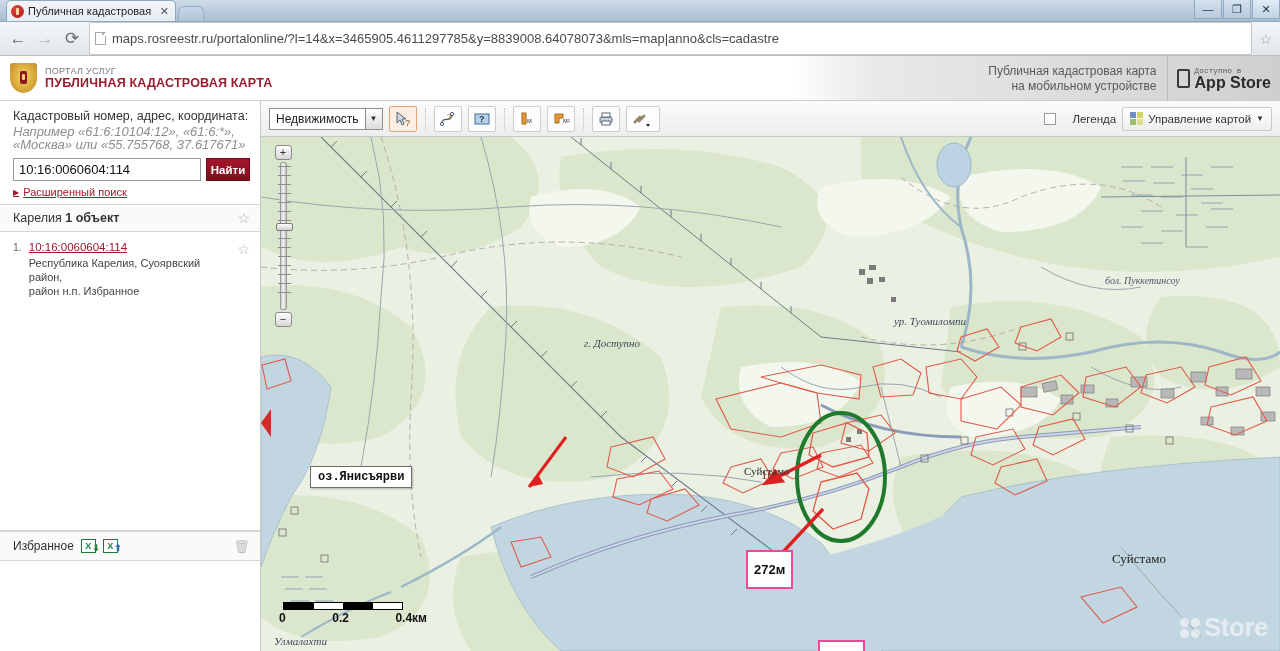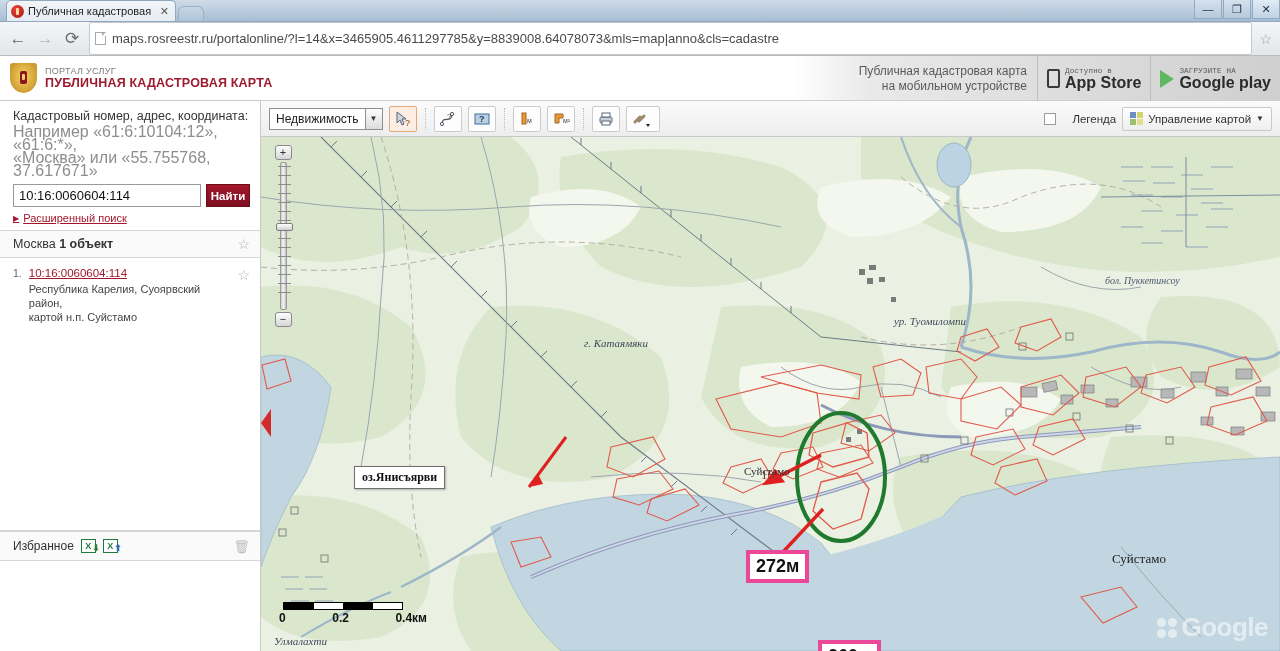--- a/index.html
+++ b/index.html
@@ -174,21 +174,21 @@
   
   .sidebar {
     width: 261px;
     flex: 0 0 261px;
     border-right: 1px solid #c9c9c9;
     display: flex; flex-direction: column;
     background: #fff;
   }
   .search-block { padding: 8px 10px 6px 13px; }
   .search-title { font-size: 12.5px; color: #333; margin-bottom: 2px; }
-  .search-hint { font-size: 16px; color: #8d8d8d; line-height: 13px; }
+  .search-hint { font-size: 13px; color: #8d8d8d; line-height: 13px; font-style: italic; }
   .search-row { display: flex; margin-top: 7px; gap: 5px; }
   .search-input {
     flex: 1 1 auto; height: 23px;
     border: 1px solid #9a9a9a;
     font-size: 13px; color: #111;
     padding: 0 5px;
     font-family: "Liberation Sans", sans-serif;
   }
   .find-btn {
     width: 57px; height: 23px;
@@ -333,29 +333,28 @@
     font-family: "Liberation Serif", serif;
     white-space: nowrap; pointer-events: none;
   }
   .mlabel.italic { font-style: italic; }
 
   .callout {
     position: absolute; z-index: 18;
     background: #fff; border: 1px solid #6d6d6d;
     font-size: 12px; font-weight: bold; color: #111;
     padding: 3px 7px; white-space: nowrap;
-    font-family: Liberation Serif, serif;
+    font-family: Liberation Mono, monospace;
     box-shadow: 1px 1px 2px rgba(0,0,0,.25);
-    margin-left: 44px;
   }
   .dist-callout {
     position: absolute; z-index: 18;
-    background: #fff; border: 4px solid #ec4899;
-    font-size: 18px; font-weight: bold; color: #111;
-    padding: 2px 6px; white-space: nowrap;
+    background: #fff; border: 2px solid #ec4899;
+    font-size: 13px; font-weight: bold; color: #111;
+    padding: 10px 6px; white-space: nowrap;
     font-family: "Liberation Sans", sans-serif;
   }
   .scalebar {
     position: absolute; left: 22px; bottom: 26px; z-index: 16;
   }
   .scalebar .bar { display: flex; border: 1px solid #000; height: 8px; width: 120px; }
   .scalebar .bar i { flex: 1 1 25%; }
   .scalebar .bar i:nth-child(odd) { background: #000; }
   .scalebar .bar i:nth-child(even) { background: #fff; }
   .scalebar .ticks {
@@ -420,27 +419,20 @@
       <div>Публичная кадастровая карта</div>
       <div>на мобильном устройстве</div>
     </div>
     <div class="store-badge">
       <span class="phone-glyph"></span>
       <span>
         <span class="store-sub">Доступно в</span>
         <span class="store-main">App Store</span>
       </span>
     </div>
-    <div class="store-badge">
-      <span class="play-glyph"></span>
-      <span>
-        <span class="store-sub">ЗАГРУЗИТЕ НА</span>
-        <span class="store-main">Google play</span>
-      </span>
-    </div>
   </div>
 </div>
 
 <div class="main">
 
   <div class="sidebar">
     <div class="search-block">
       <div class="search-title">Кадастровый номер, адрес, координата:</div>
       <div class="search-hint">
         <div>Например «61:6:10104:12», «61:6:*»,</div>
@@ -451,32 +443,32 @@
         <button class="find-btn">Найти</button>
       </div>
       <div class="adv-search">
         <span class="adv-tri">▶</span>
         <span>Расширенный поиск</span>
       </div>
     </div>
 
     <div class="results-head">
       <div class="results-head-label">
-        <span>Москва </span><b>1 объект</b>
+        <span>Карелия </span><b>1 объект</b>
       </div>
       <span class="star-outline">☆</span>
     </div>
 
     <div class="result-item">
       <span class="result-num">1.</span>
       <div class="result-body">
         <span class="result-link">10:16:0060604:114</span>
         <div class="result-addr">
           <div>Республика Карелия, Суоярвский район,</div>
-          <div>картой н.п. Суйстамо</div>
+          <div>район н.п. Избранное</div>
         </div>
       </div>
       <span class="star-outline">☆</span>
     </div>
 
     <div class="sidebar-spacer"></div>
 
     <div class="favorites">
       <span class="fav-label">Избранное</span>
       <span class="xls-icon down">
@@ -779,21 +771,21 @@
           </div>
           <div class="zoom-thumb"></div>
         </div>
         <div class="zoom-btn">−</div>
       </div>
 
       <div class="red-marker"></div>
 
       <div class="mlabel italic" style="left:844px;top:138px;font-size:10px;color:#4e5a6e;">бол. Пуккетинсоу</div>
       <div class="mlabel italic" style="left:633px;top:178px;font-size:11px;color:#3f4a5c;">ур. Туомиломпи</div>
-      <div class="mlabel italic" style="left:323px;top:200px;font-size:11px;color:#3f4a5c;">г. Катаямяки</div>
+      <div class="mlabel italic" style="left:323px;top:200px;font-size:11px;color:#3f4a5c;">г. Доступно</div>
       <div class="mlabel" style="left:483px;top:328px;font-size:11px;color:#2e2e2e;">Суйстамо</div>
       <div class="mlabel" style="left:851px;top:414px;font-size:13px;color:#1e1e1e;">Суйстамо</div>
       <div class="mlabel italic" style="left:13px;top:498px;font-size:11px;color:#3f4a5c;">Улмалахти</div>
 
       <div class="mlabel" style="left:500px;top:330px;font-size:13px;color:#7a3a2a;">10</div>
 
       <div class="callout" style="left:49px;top:329px;">оз.Янисъярви</div>
 
       <div class="dist-callout" style="left:485px;top:413px;">272м</div>
       <div class="dist-callout" style="left:557px;top:503px;">260м</div>
@@ -812,17 +804,17 @@
         </div>
       </div>
 
       <div class="avito">
         <span class="avito-dots">
             <i></i>
             <i></i>
             <i></i>
             <i></i>
           </span>
-        <span class="avito-word">Google</span>
+        <span class="avito-word">Store</span>
       </div>
     </div>
   </div>
 </div>
 
 </body></html>

